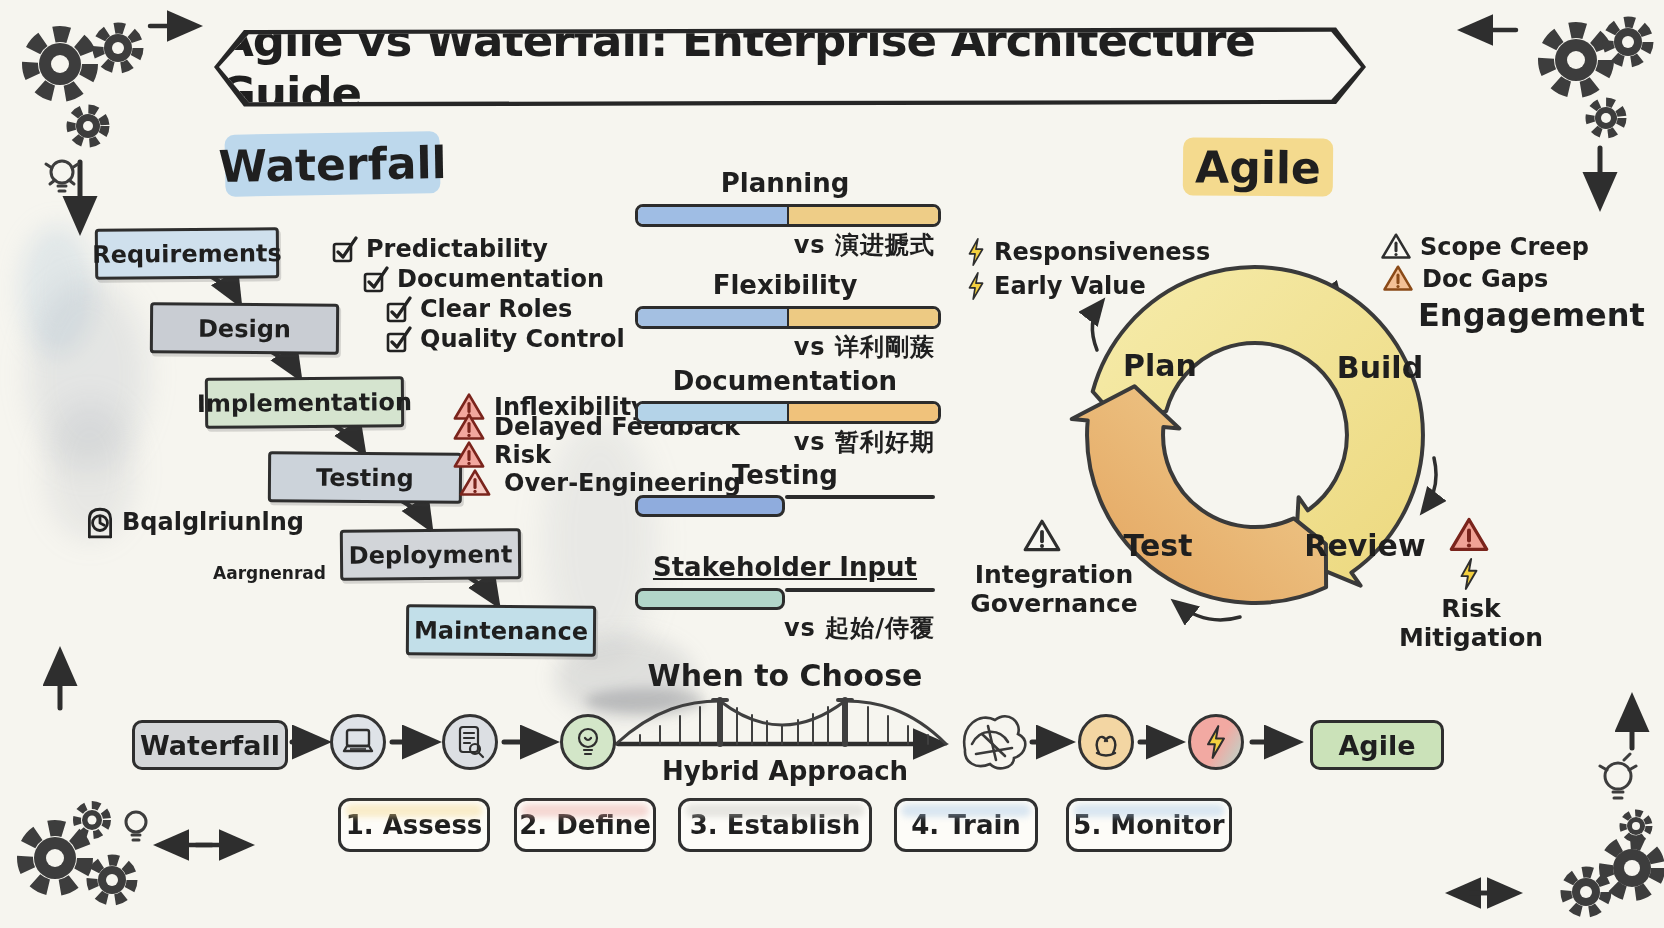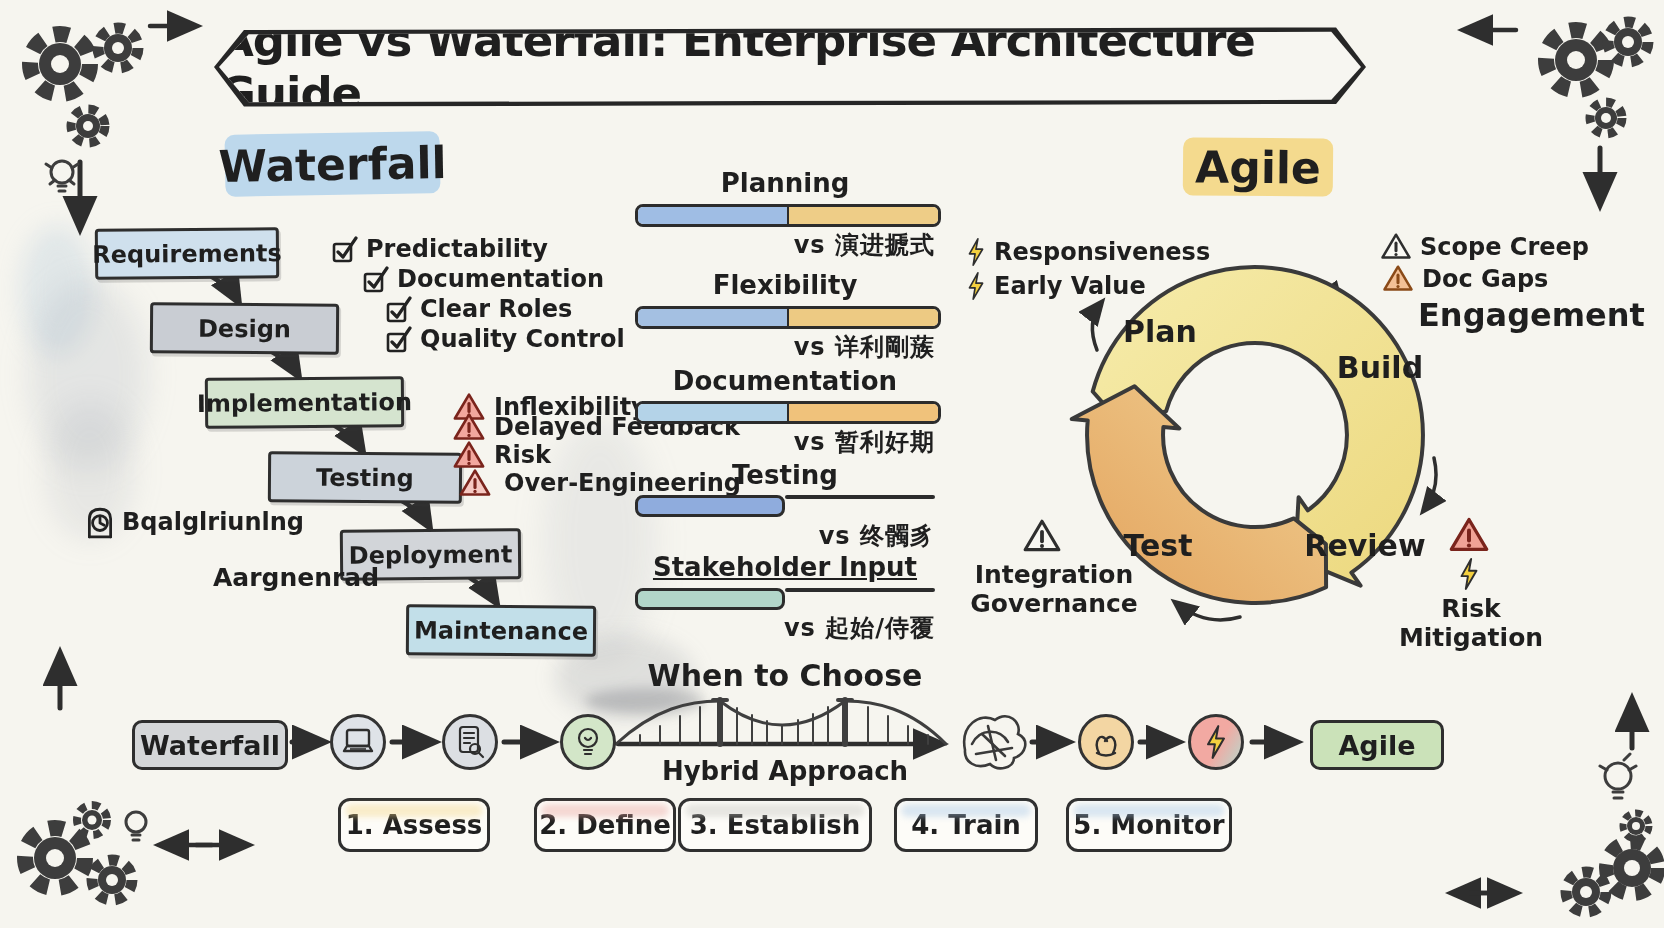--- a/index.html
+++ b/index.html
@@ -17,21 +17,21 @@
   
   .hl{display:flex;align-items:center;justify-content:center;border-radius:10px;}
   .hl span{font-size:44px;font-weight:bold;}
   
   .stage{border:3.5px solid #2e2e2e;border-radius:4px;display:flex;align-items:center;justify-content:center;
          font-size:24px;font-weight:bold;box-shadow:2px 3px 0 rgba(60,60,60,.18);}
   .stage:nth-of-type(odd){transform:rotate(-.5deg);}
   .stage:nth-of-type(even){transform:rotate(.4deg);}
   
   .li{position:absolute;display:flex;align-items:center;gap:8px;font-size:24px;font-weight:bold;white-space:nowrap;}
-  .note{position:absolute;font-size:25px;font-weight:bold;white-space:nowrap;}
+  .note{position:absolute;font-size:17px;font-weight:bold;white-space:nowrap;}
   
   .cmp-title{position:absolute;width:300px;text-align:center;font-size:26px;font-weight:bold;}
   .bar{position:absolute;width:300px;display:flex;align-items:flex-start;}
   .bar.full{height:17px;border:3px solid #2c2c2c;border-radius:8px;overflow:hidden;background:#f6f5ef;}
   .bar.full .seg{height:100%;flex:1;}
   .bar.full .seg.l{border-right:2.5px solid #2c2c2c;}
   .bar.half .seg.l{width:50%;height:22px;border:3px solid #2c2c2c;border-radius:8px;box-sizing:border-box;}
   .bar.half .seg.line{width:50%;height:3.5px;background:#2c2c2c;border-radius:2px;}
   .vs{position:absolute;width:300px;text-align:right;font-size:24px;font-weight:bold;letter-spacing:1px;}
   
@@ -326,21 +326,20 @@
     <div class="seg l" style="background-color: rgb(180, 211, 232);"></div>
     <div class="seg" style="background-color: rgb(240, 194, 123);"></div>
   </div>
   <div class="vs" style="left:635px;top:426px;">vs  暂利好期</div>
 
   <div class="cmp-title" style="left:635px;top:460px;">Testing</div>
   <div class="bar half" style="left:635px;top:495px;">
     <div class="seg l" style="background-color: rgb(143, 172, 221);"></div>
     <div class="seg line"></div>
   </div>
-  <div class="vs" style="left:635px;top:520px;">vs  终髑豸</div>
 
   <div class="cmp-title" style="left:635px;top:552px;text-decoration:underline;">Stakeholder Input</div>
   <div class="bar half" style="left:635px;top:588px;">
     <div class="seg l" style="background-color: rgb(178, 214, 201);"></div>
     <div class="seg line"></div>
   </div>
   <div class="vs" style="left:635px;top:612px;">vs  起始/侍覆</div>
 
   <div class="abs hl" style="left: 1183px; top: 138px; width: 150px; height: 58px; transform: rotate(0.5deg); background-color: rgb(244, 218, 142);">
     <span>Agile</span>
@@ -384,21 +383,21 @@
           <stop offset="1" stop-color="#ecd87e"></stop>
       </linearGradient>
       <linearGradient id="ograd" x1="1" y1="0" x2="0" y2="1">
         <stop offset="0" stop-color="#f0cf92"></stop>
           <stop offset="1" stop-color="#e3a25c"></stop>
       </linearGradient>
     </defs>
     <path d="M 60.2 188.2 L 27.7 151.5 A 168 168 0 1 1 286.4 332.6 L 295.6 345.7 L 230.2 318.6 L 233.6 257.2 L 242.8 270.3 A 92 92 0 1 0 101.1 171.2 Z" fill="url(#ygrad)" stroke="#3a3a3a" stroke-width="4" stroke-linejoin="round"></path>
     <path d="M 260.9 304.1 L 261.1 347.2 A 168 168 0 0 1 22.7 180.4 L 6.7 179.0 L 69.5 146.2 L 114.3 188.4 L 98.4 187.0 A 92 92 0 0 0 228.9 278.4 Z" fill="url(#ograd)" stroke="#3a3a3a" stroke-width="4" stroke-linejoin="round"></path>
   </svg>
-  <div class="cyc" style="left:1110px;top:314px;width:100px;">Plan</div>
+  <div class="cyc" style="left:1110px;top:348px;width:100px;">Plan</div>
   <div class="cyc" style="left:1320px;top:350px;width:120px;">Build</div>
   <div class="cyc" style="left:1295px;top:528px;width:140px;">Review</div>
   <div class="cyc" style="left:1108px;top:528px;width:100px;">Test</div>
 
   <svg class="abs" style="left:1022px;top:518px;" width="40" height="36" viewBox="0 0 38 34">
       <path d="M19 3 L35 30 H3 Z" fill="#f8f7f2" stroke="#2e2e2e" stroke-width="3" stroke-linejoin="round"></path>
       <path d="M19 13 V22" stroke="#2e2e2e" stroke-width="3.6" stroke-linecap="round"></path>
       <circle cx="19" cy="26.5" r="1.9" fill="#2e2e2e"></circle>
     </svg>
   <div class="abs small-cap" style="left:966px;top:560px;width:176px;">Integration Governance</div>
@@ -452,21 +451,21 @@
     <svg width="24" height="34" viewBox="0 0 20 30">
         <polygon points="12,1 3,17 9,17 7,29 17,12 10,12" fill="#f4d03f" stroke="#2e2e2e" stroke-width="1.8" stroke-linejoin="round"></polygon>
       </svg>
   </div>
 
   <div class="flowbox" style="left:1310px;top:720px;width:128px;height:44px;background:#cbe2b9;">Agile</div>
 
   <div class="step" style="left: 338px; width: 152px; --tint: #f4d98e;">
       <span>1. Assess</span>
     </div>
-  <div class="step" style="left: 514px; width: 142px; margin-left: 20px; --tint: #eba9a4;">
+  <div class="step" style="left: 514px; width: 142px; --tint: #eba9a4;">
       <span>2. Define</span>
     </div>
   <div class="step" style="left: 678px; width: 194px; --tint: #c9c9c4;">
       <span>3. Establish</span>
     </div>
   <div class="step" style="left: 894px; width: 144px; --tint: #aecbe8;">
       <span>4. Train</span>
     </div>
   <div class="step" style="left: 1066px; width: 166px; --tint: #aecbe8;">
       <span>5. Monitor</span>

